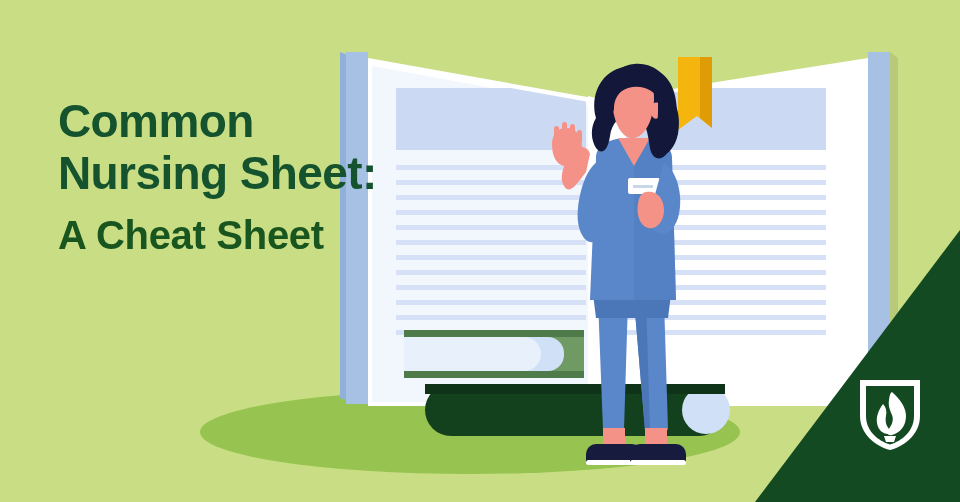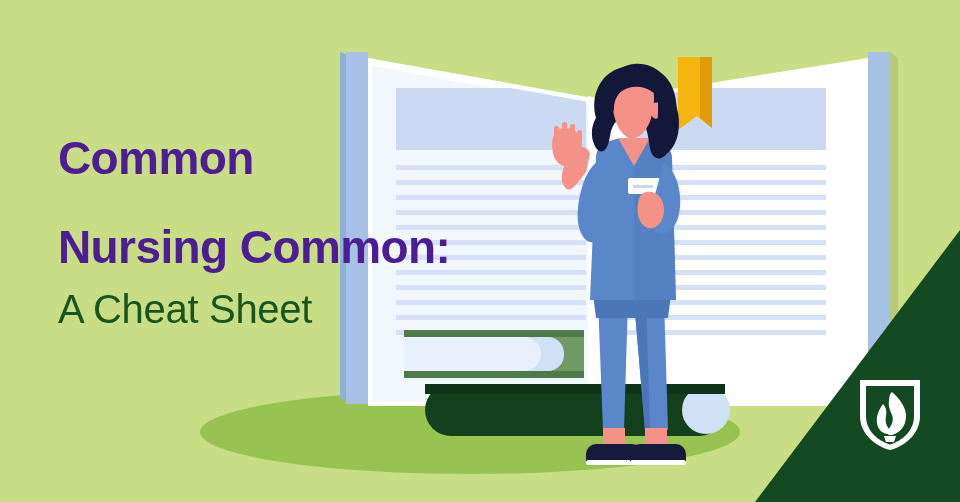--- a/index.html
+++ b/index.html
@@ -29,28 +29,27 @@
     left:58px; top:96px;
     width:420px;
     z-index:6;
     pointer-events:none;
   }
   .title-main {
     font-size:46px;
     font-weight:bold;
     line-height:1.13;
     letter-spacing:-0.6px;
-    color:#4c1d95;
+    color:#14532d;
     white-space:nowrap;
-    margin-top:37px;
   }
   .title-sub {
     margin-top:12px;
     font-size:40px;
-    font-weight:normal;
+    font-weight:bold;
     line-height:1.16;
     letter-spacing:-0.3px;
     color:#19551e;
     white-space:nowrap;
   }
 
   
   #corner-wedge {
     position:absolute;
     right:0; bottom:0;
@@ -252,21 +251,21 @@
                    C 674,152 662,160 656,152
                    C 650,144 658,128 658,112 Z" fill="#131739"></path>
         </g>
 
       </g>
     </svg>
   </div>
 
   <div id="headline">
     <div class="title-main">Common</div>
-    <div class="title-main">Nursing Common:</div>
+    <div class="title-main">Nursing Sheet:</div>
     <div class="title-sub">A Cheat Sheet</div>
   </div>
 
   <div id="corner-wedge"></div>
 
   <div id="brand-logo">
     <svg viewBox="0 0 66 76" xmlns="http://www.w3.org/2000/svg">
 
       <path d="M3,4 H63 V40 C63,58 48,70 33,74 C18,70 3,58 3,40 Z" fill="#ffffff"></path>
 

